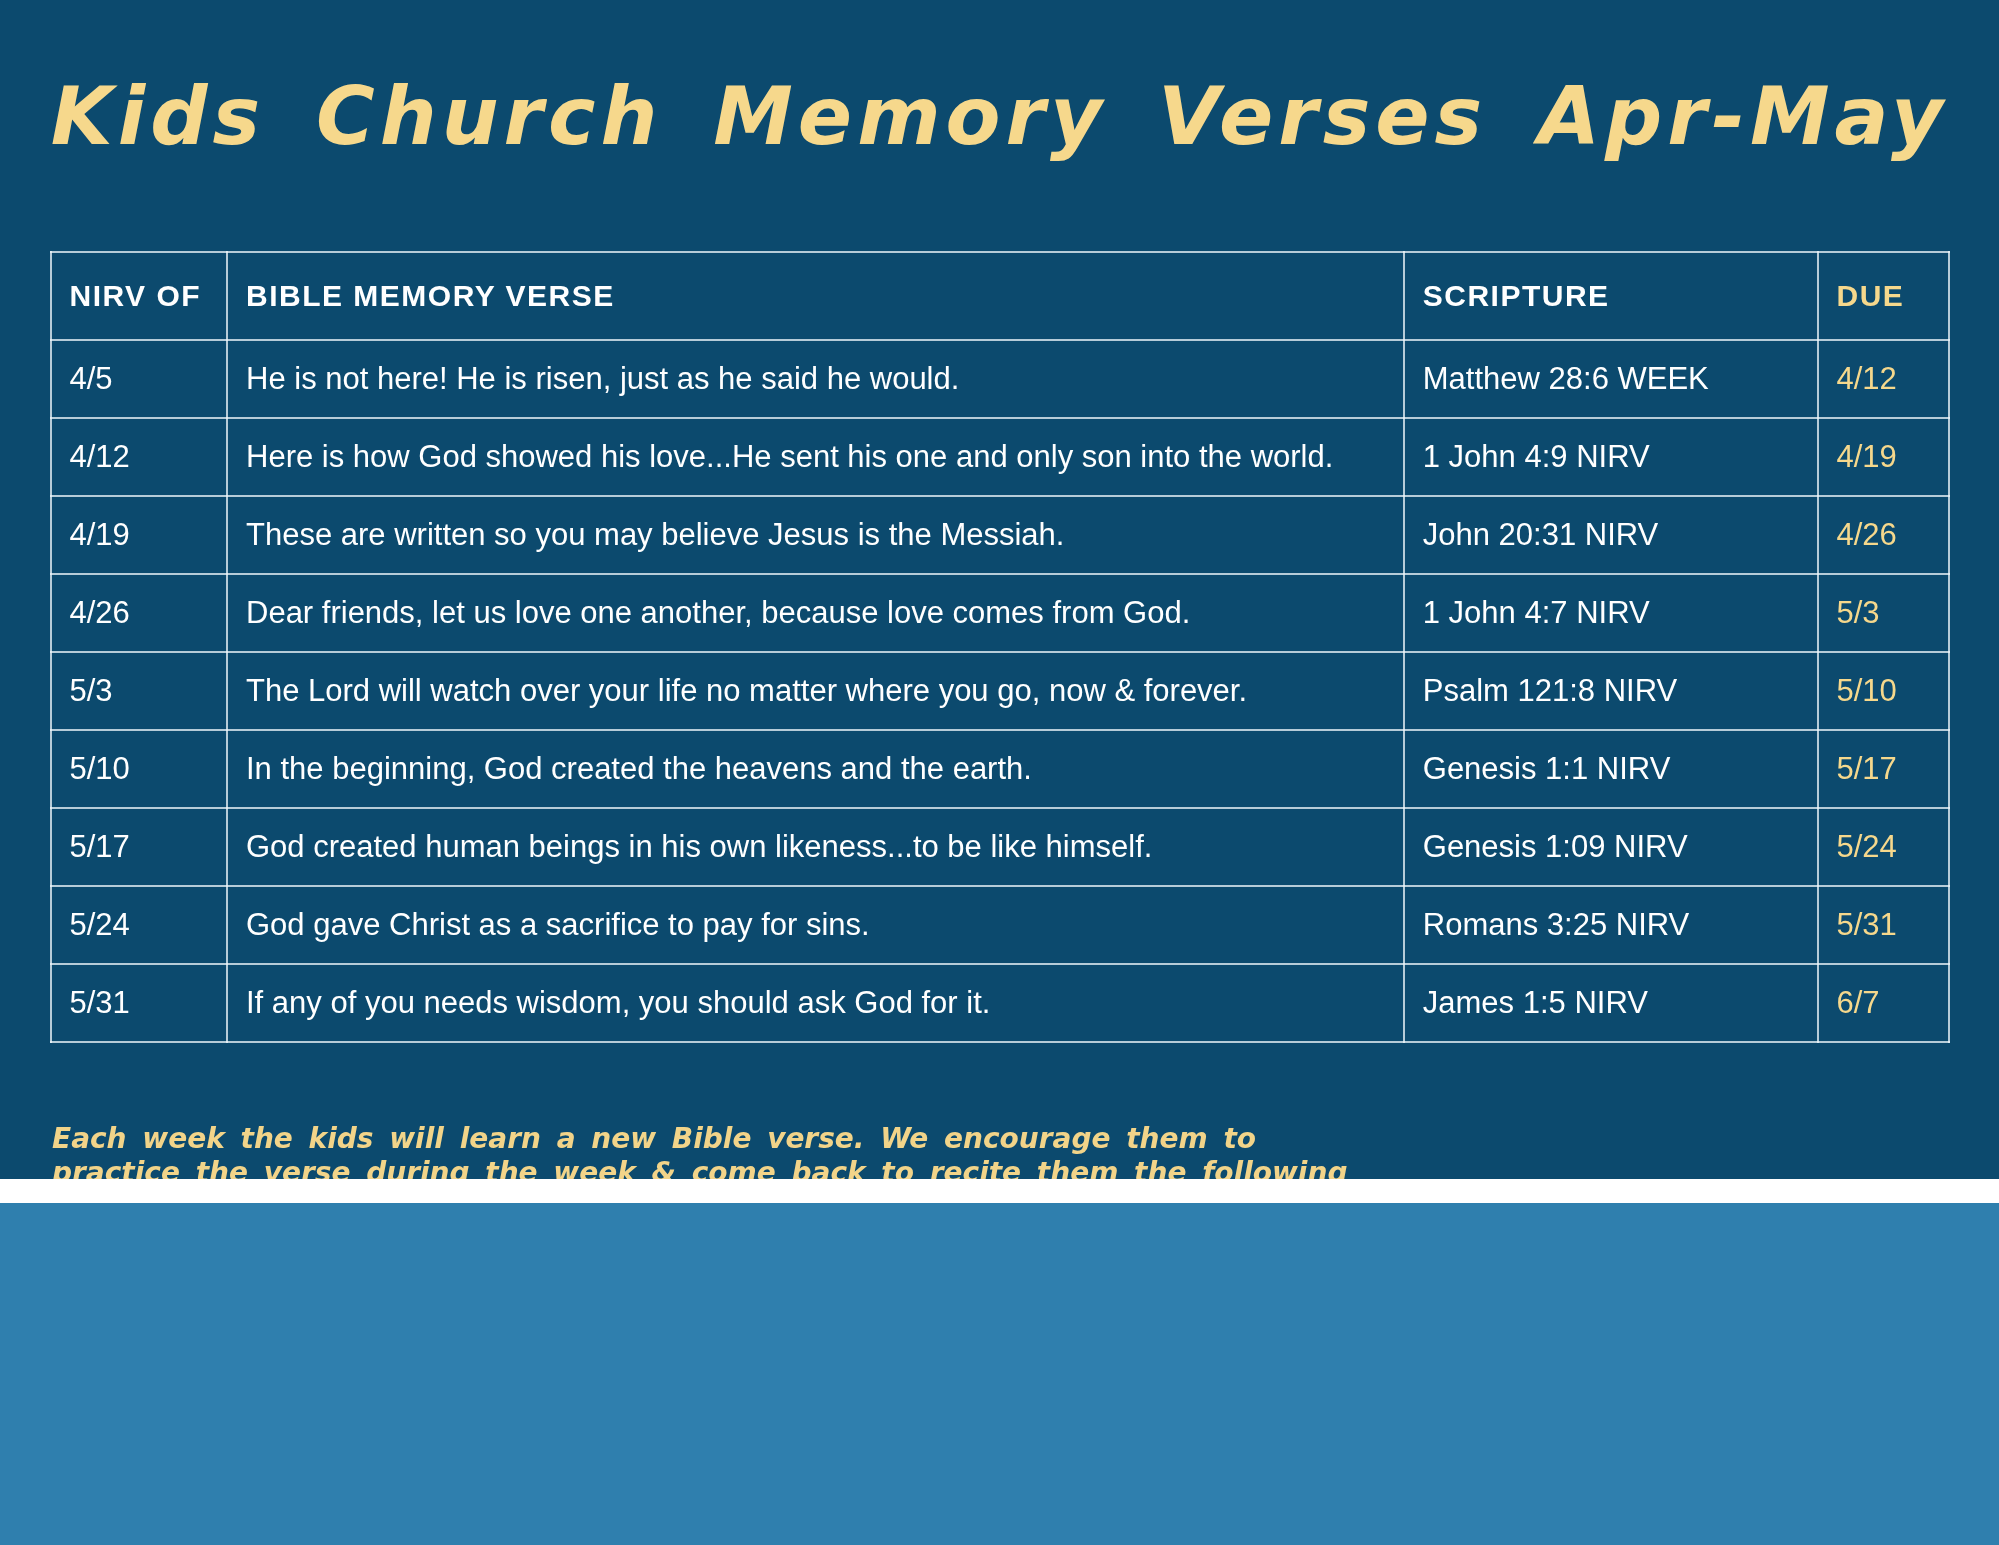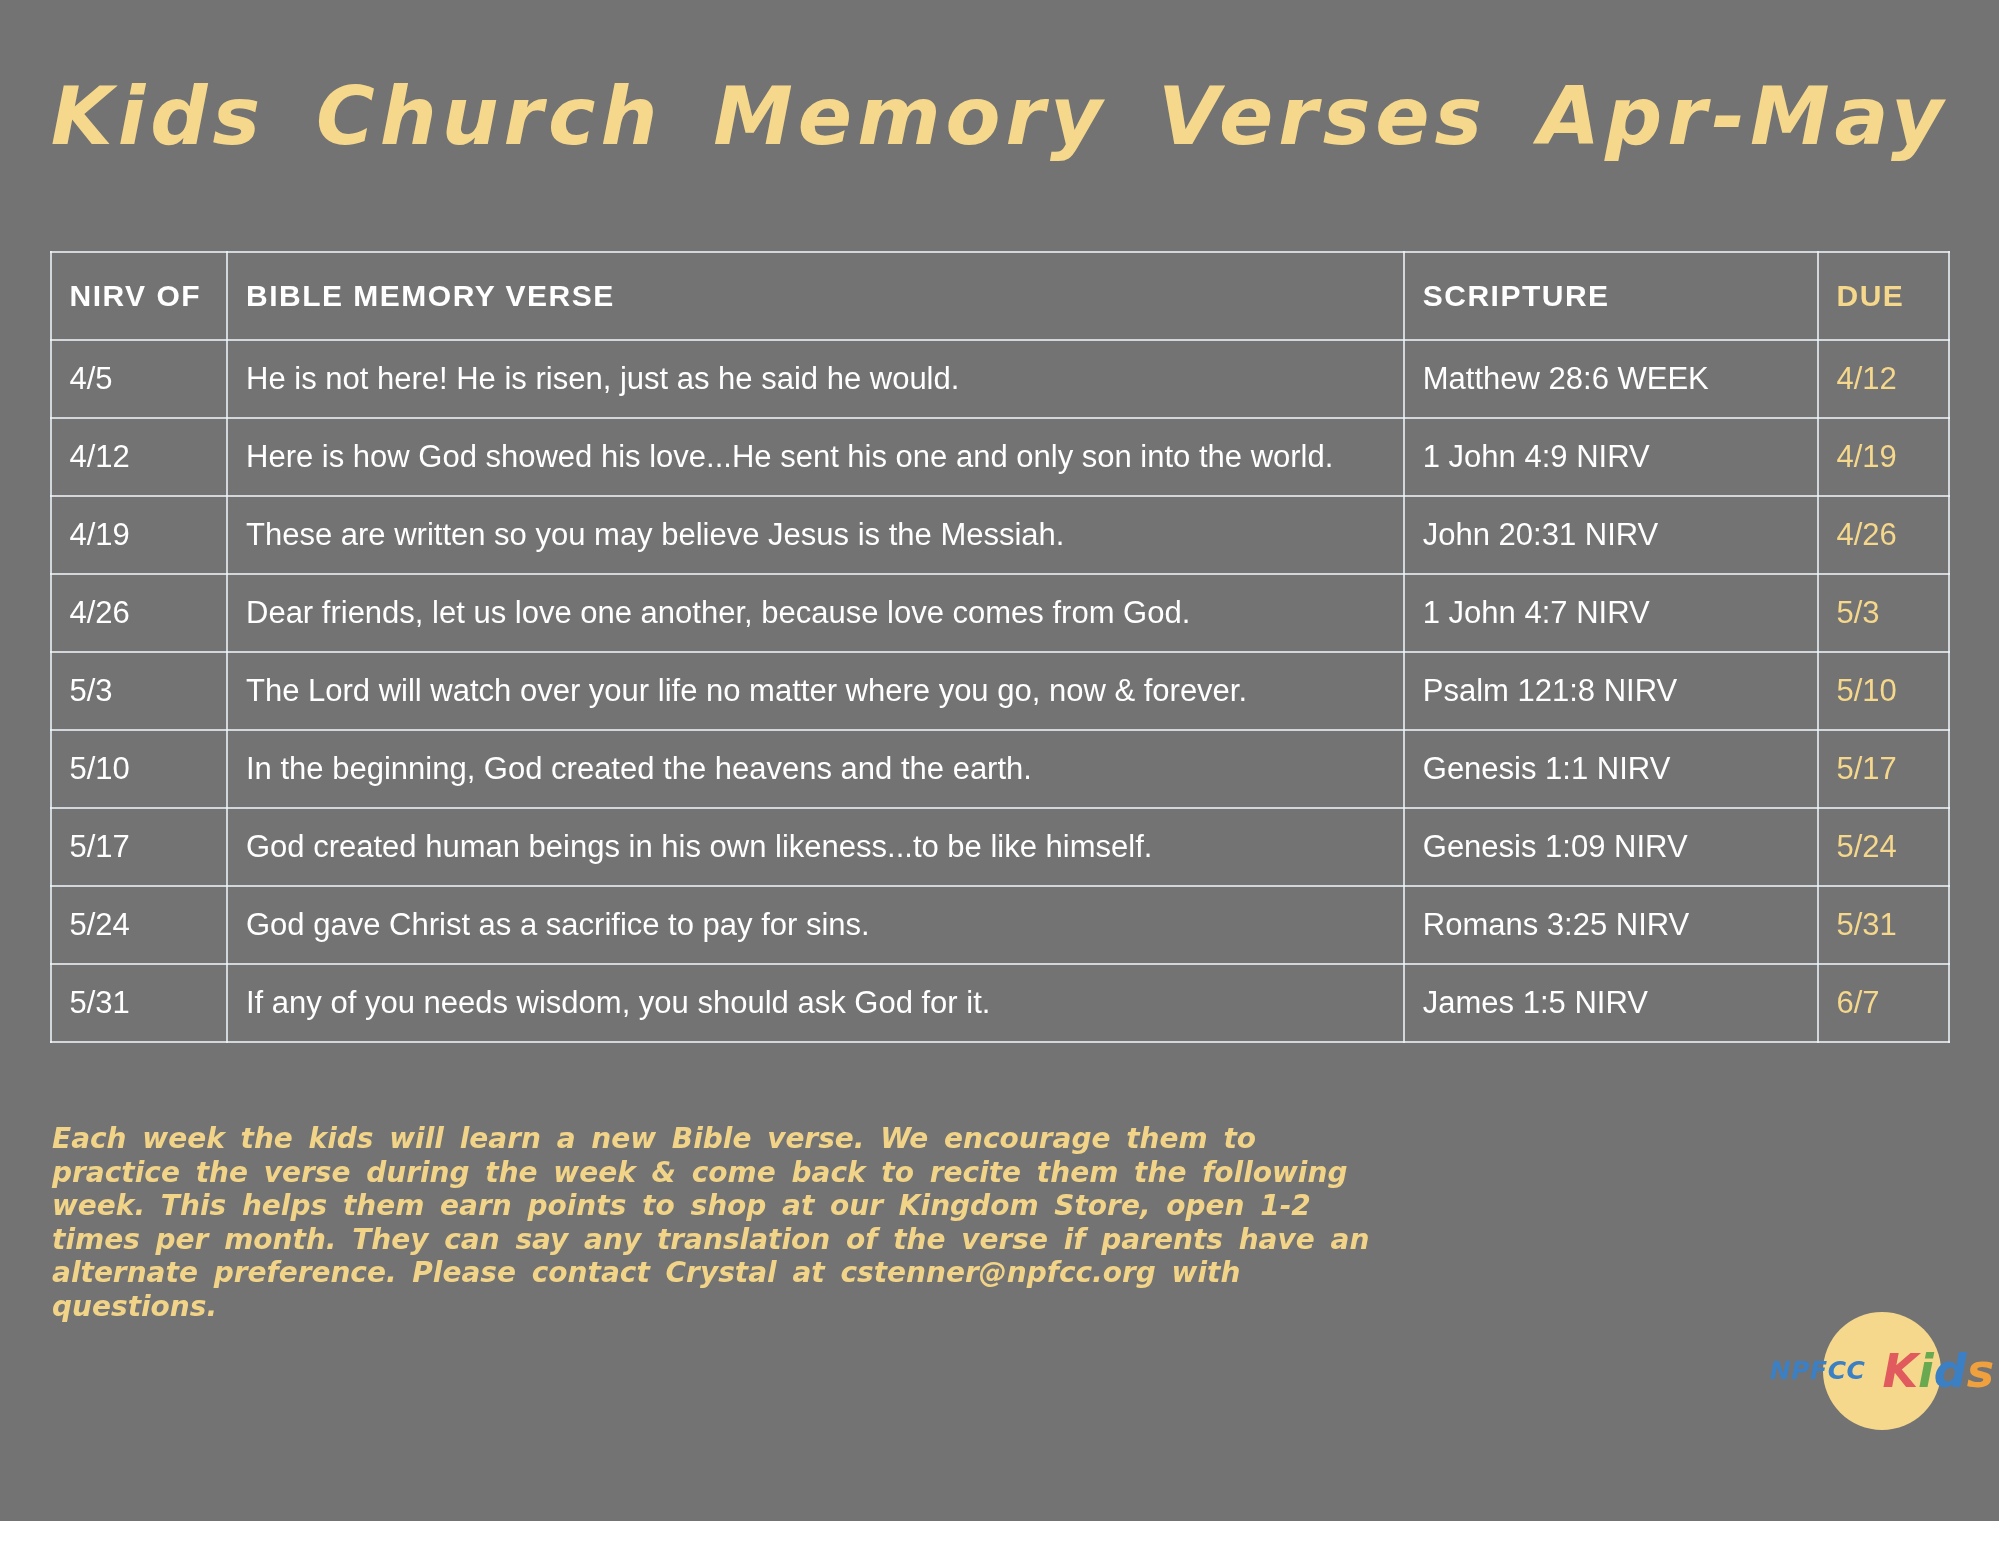--- a/index.html
+++ b/index.html
@@ -1,20 +1,20 @@
 <!DOCTYPE html>
 <html><head>
 <meta charset="utf-8">
 <style>
   html, body { margin: 0; padding: 0; background: #2f7fae; }
   .page {
     position: relative;
     width: 1999px;
-    height: 1545px;
-    background: #737373;
+    height: 1203px;
+    background: #0c4a6e;
     font-family: "Liberation Sans", sans-serif;
     overflow: hidden;
     margin: 0 auto;
   }
   .title {
     padding-top: 70px;
     text-align: center;
     font-family: "DejaVu Sans", sans-serif;
     font-style: italic;
     font-weight: 600;

